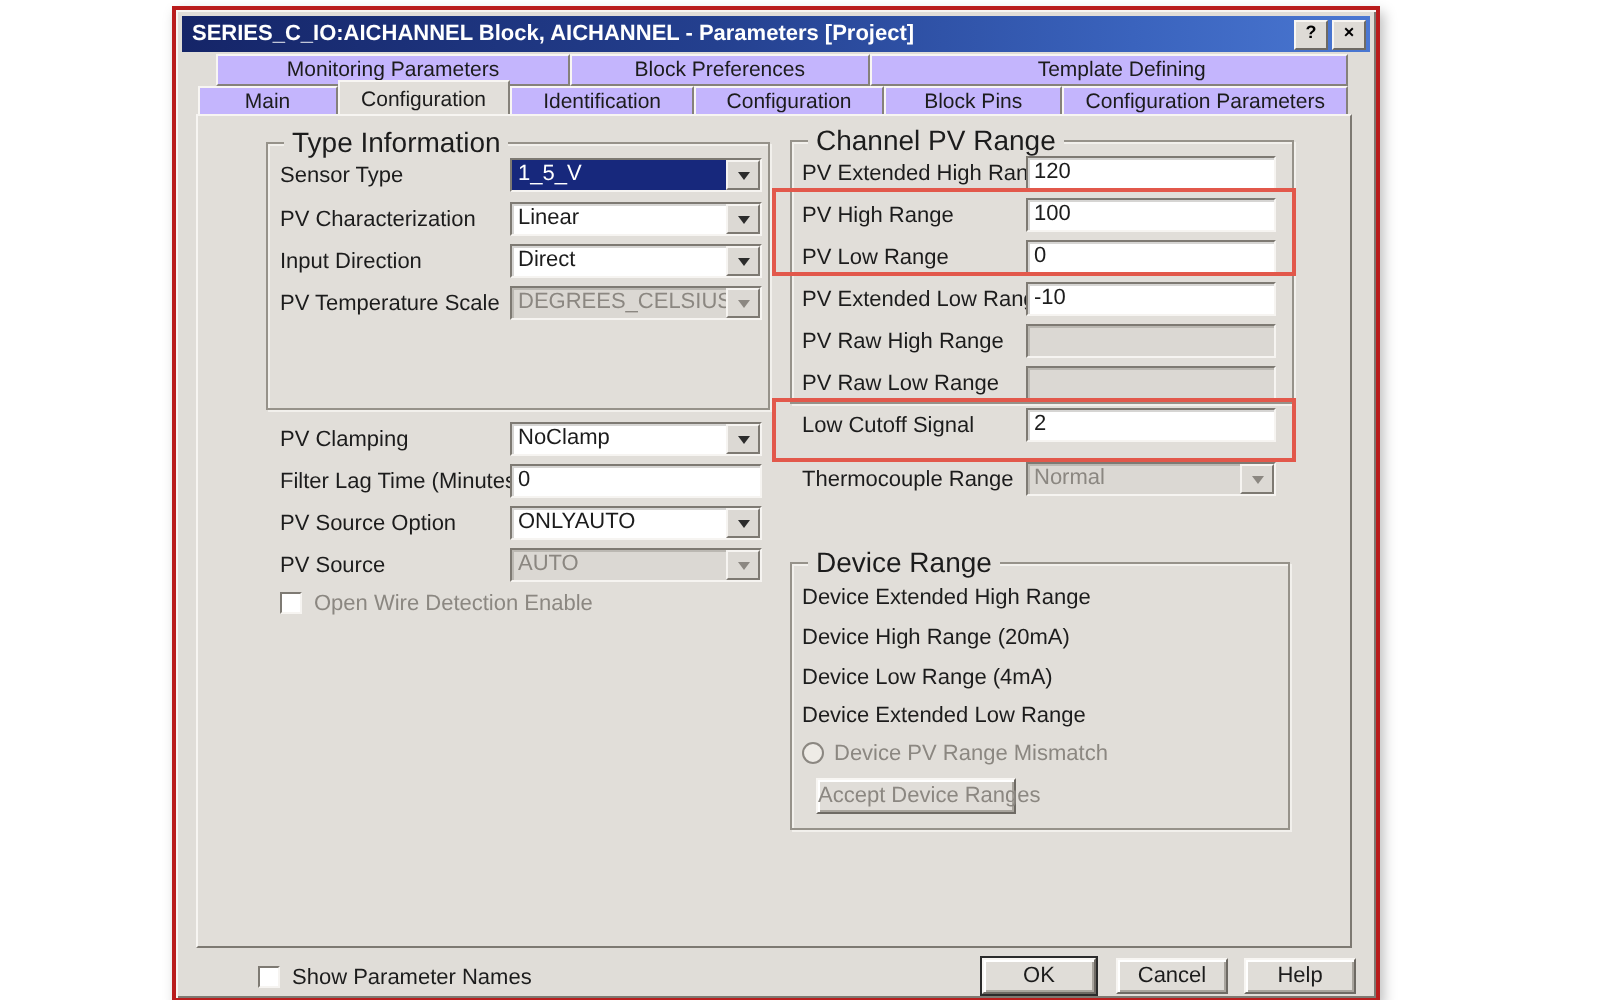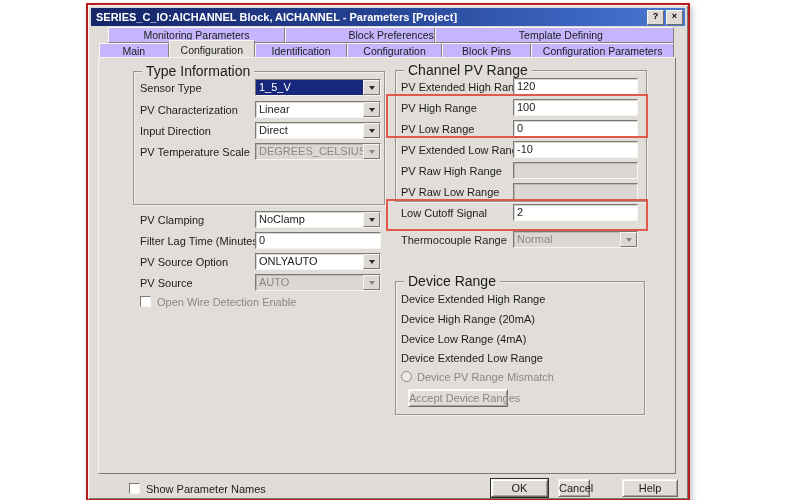--- a/index.html
+++ b/index.html
@@ -28,21 +28,21 @@
   }
   
   .tabrow1{position:absolute;left:20px;top:22px;right:14px;height:16px;display:flex;z-index:1;}
   .tabrow2{position:absolute;left:11px;top:38px;right:14px;height:15px;display:flex;z-index:1;}
   .tab{
     background:#c4b5fd;border:1px solid;border-color:#f8f6f3 #85817a #85817a #f8f6f3;
     font-size:10.5px;text-align:center;line-height:14px;color:#1c1c1c;
     overflow:hidden;white-space:nowrap;
   }
   .tabrow1 .tab{line-height:15px;}
-  .t1a{width:32%;} .t1b{width:27%;text-align:right;} .t1c{width:41%;padding-left:13px;}
+  .t1a{width:32%;} .t1b{width:27%;} .t1c{width:41%;padding-left:13px;}
   .t2a{width:12%;} .t2b{width:15%;} .t2c{width:16%;} .t2d{width:16.5%;} .t2e{width:15.5%;} .t2f{width:25%;}
   .tab.active{
     margin-top:-3px;height:21px;line-height:18px;background:#e2dfda;
     border-bottom:none;z-index:4;position:relative;
   }
   
   .content{
     position:absolute;left:10px;top:52px;width:576px;height:415px;background:#e1ded9;
     border:1px solid;border-color:#f7f5f2 #7d7972 #7d7972 #f7f5f2;z-index:2;
   }
@@ -240,16 +240,16 @@
     <div class="lbl dim" style="left:318px;top:313px;">Device PV Range Mismatch</div>
 
     <div class="btn3d disabled" style="left:309px;top:331px;width:100px;">Accept Device Ranges</div>
 
   </div>
 
   <span class="cb" style="left:41px;top:478px;"></span>
   <div class="lbl" style="left:58px;top:478px;position:absolute;">Show Parameter Names</div>
 
   <div class="btn3d defaultbtn" style="left:403px;top:474px;width:57px;">OK</div>
-  <div class="btn3d" style="left:470px;top:474px;width:32px;">Cancel</div>
+  <div class="btn3d" style="left:470px;top:474px;width:56px;">Cancel</div>
   <div class="btn3d" style="left:534px;top:474px;width:56px;">Help</div>
 
 </div>
 
 </body></html>

